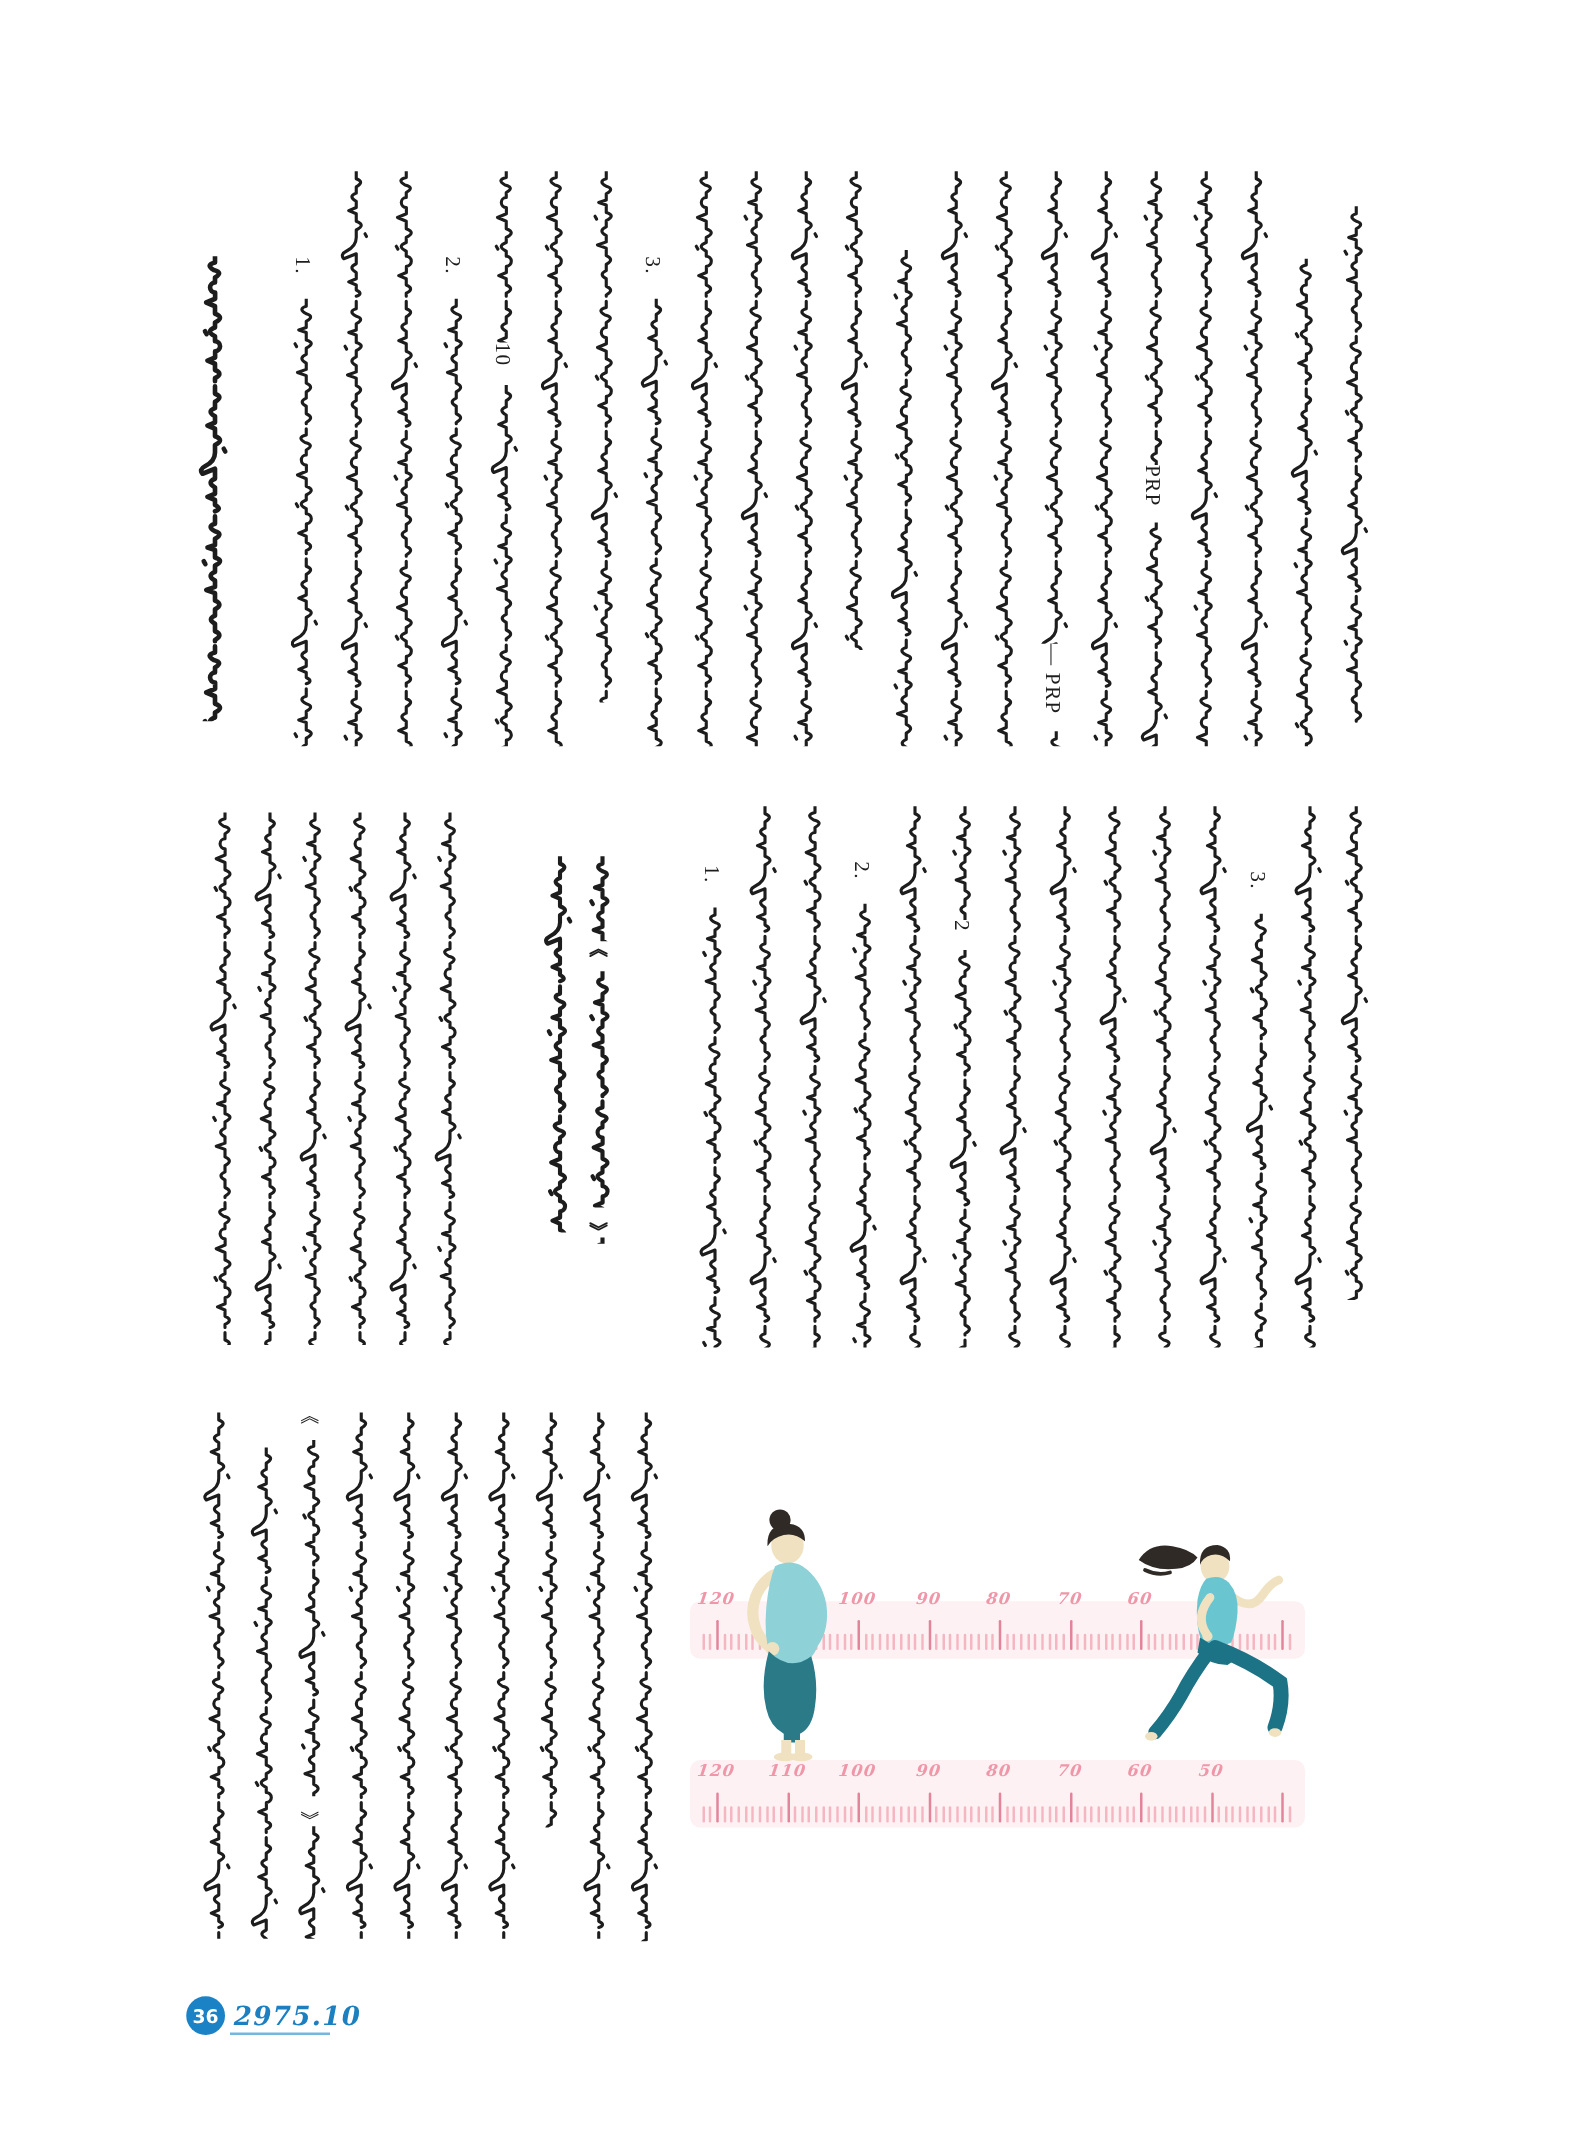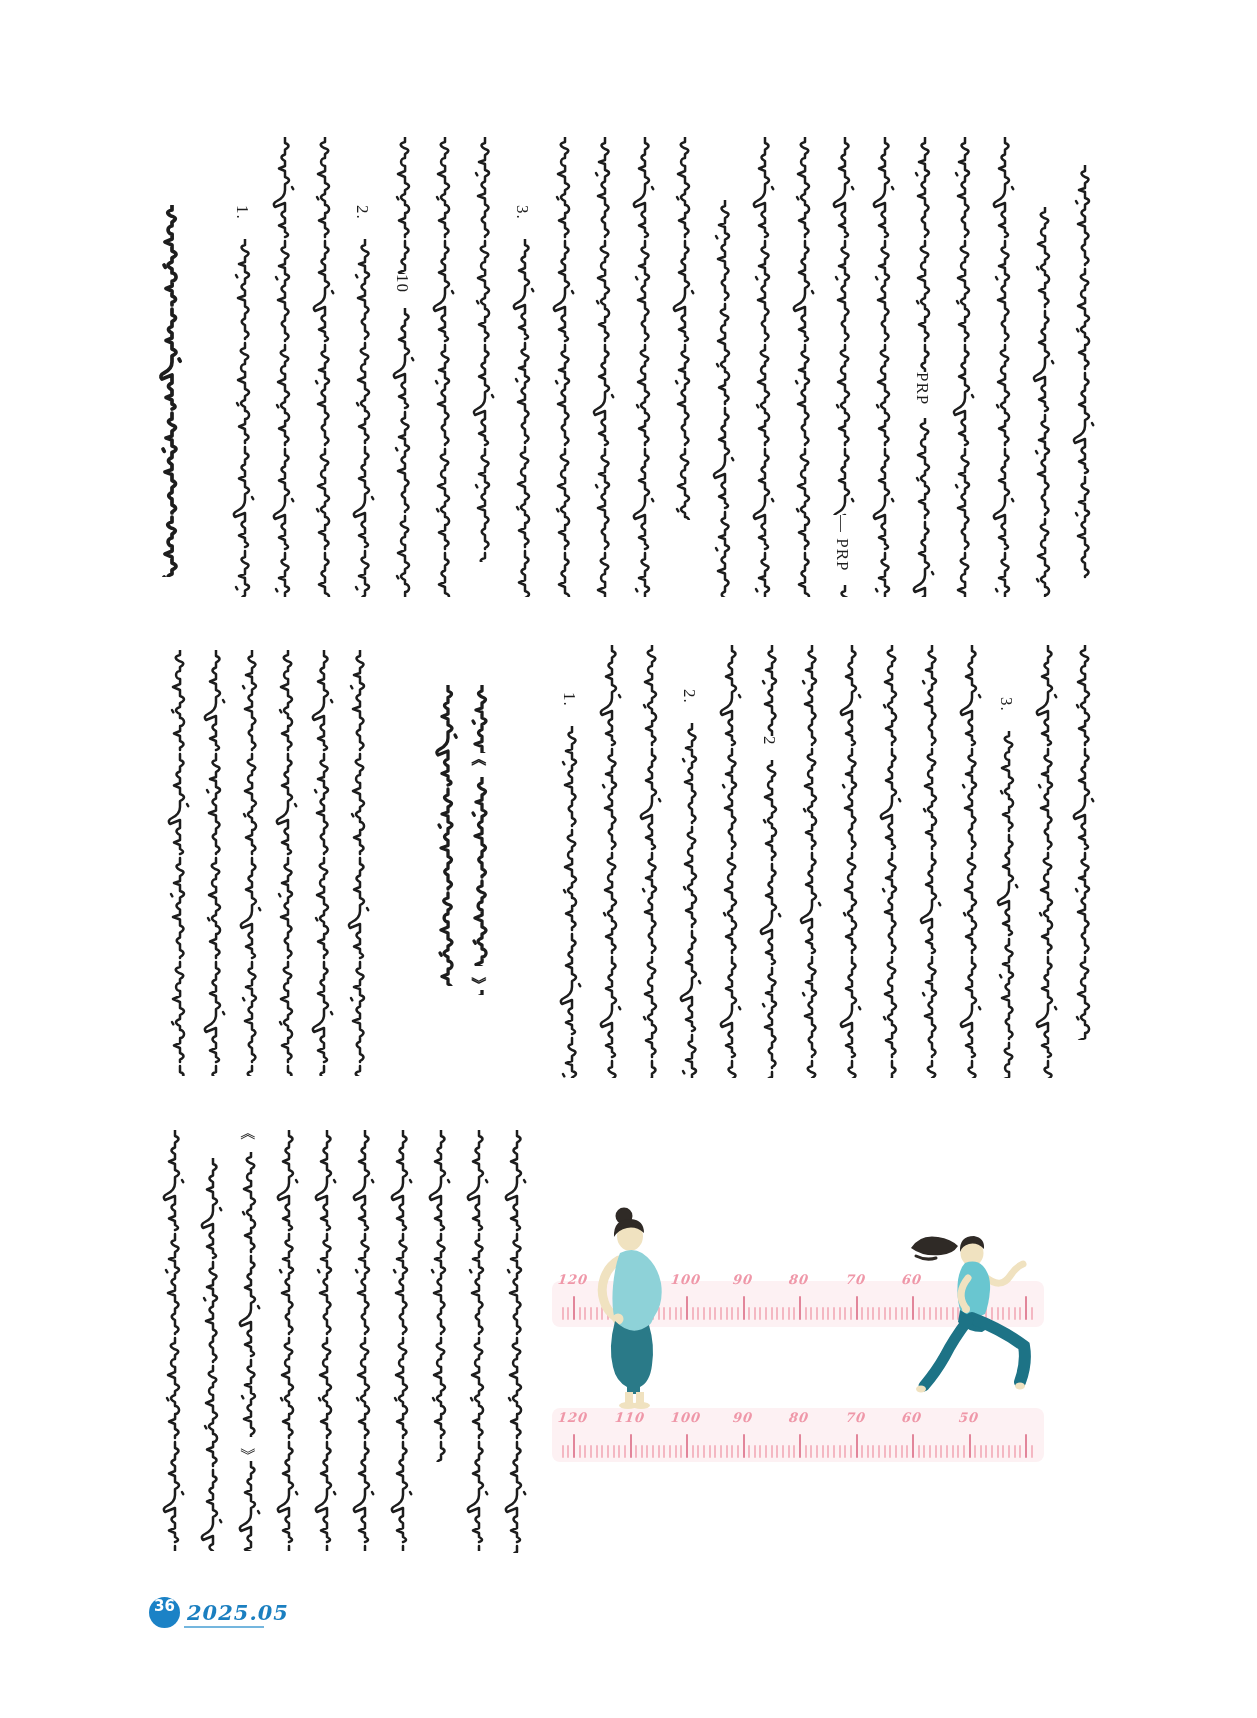--- a/index.html
+++ b/index.html
@@ -7,21 +7,21 @@
   .page{position:relative;width:1257px;height:1718px;background:#fff;overflow:hidden;}
   .colseg{position:absolute;display:block;}
   .frag{position:absolute;writing-mode:vertical-rl;text-orientation:mixed;line-height:1;
         font-family:"Liberation Serif",serif;font-size:17px;color:var(--ink,#1d1d1d);letter-spacing:1px;}
   .frag.bold{font-weight:bold;}
   .rlabel{position:absolute;transform:translateX(-50%) skewX(-7deg);
           font:italic bold 13px "DejaVu Serif",serif;letter-spacing:1px;}
   .tick{position:absolute;width:2px;border-radius:1px;}
   .wash{position:absolute;border-radius:8px;}
   .figure{position:absolute;}
-  .badge{position:absolute;border-radius:50%;display:flex;align-items:flex-start;justify-content:center;
+  .badge{position:absolute;border-radius:50%;display:flex;align-items:center;justify-content:center;
          color:#fff;font-weight:bold;font-size:15px;font-family:"DejaVu Sans",sans-serif;}
   .issue{position:absolute;font:bold italic 21px "DejaVu Serif",serif;letter-spacing:1px;}
   .issue-underline{position:absolute;height:2px;}
   svg.defs{position:absolute;width:0;height:0;}
 </style>
 </head>
 <body>
 
 <div class="page">
 
@@ -676,17 +676,17 @@
       <path d="M60 92 Q45 112 37 128 Q28 144 16 158" fill="none" stroke="var(--bottom-dark2)" stroke-width="11" stroke-linecap="round"></path>
       <ellipse cx="112" cy="158" rx="5" ry="3.5" fill="var(--skin)"></ellipse>
       <ellipse cx="13" cy="161" rx="5" ry="3.5" fill="var(--skin)"></ellipse>
     </svg>
   </div>
 
   <div class="footer">
     <div id="badge" class="badge" style="left: 149px; top: 1597px; width: 31px; height: 31px; background: rgb(27, 130, 198);">
       <span>36</span>
     </div>
-    <span id="issue" class="issue" style="left: 187px; top: 1600px; color: rgb(27, 127, 192);">2025.05</span>
+    <span id="issue" class="issue" style="left: 187px; top: 1600px; color: rgb(27, 127, 192);">2975.10</span>
     <div id="issue-line" class="issue-underline" style="left: 184px; top: 1626px; width: 80px; background: rgb(116, 182, 222);"></div>
   </div>
 
 </div>
 
 </body></html>

